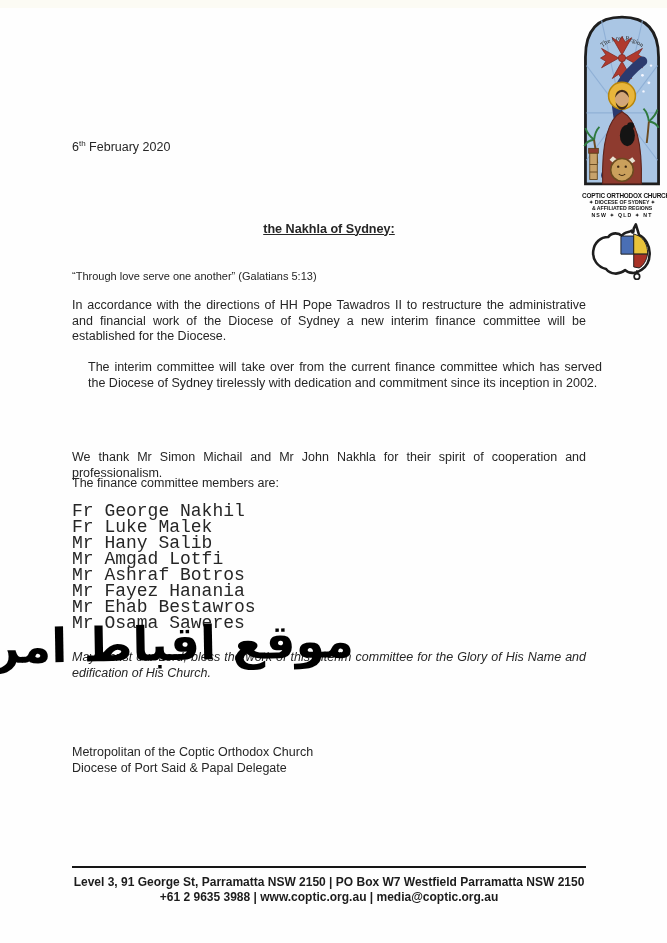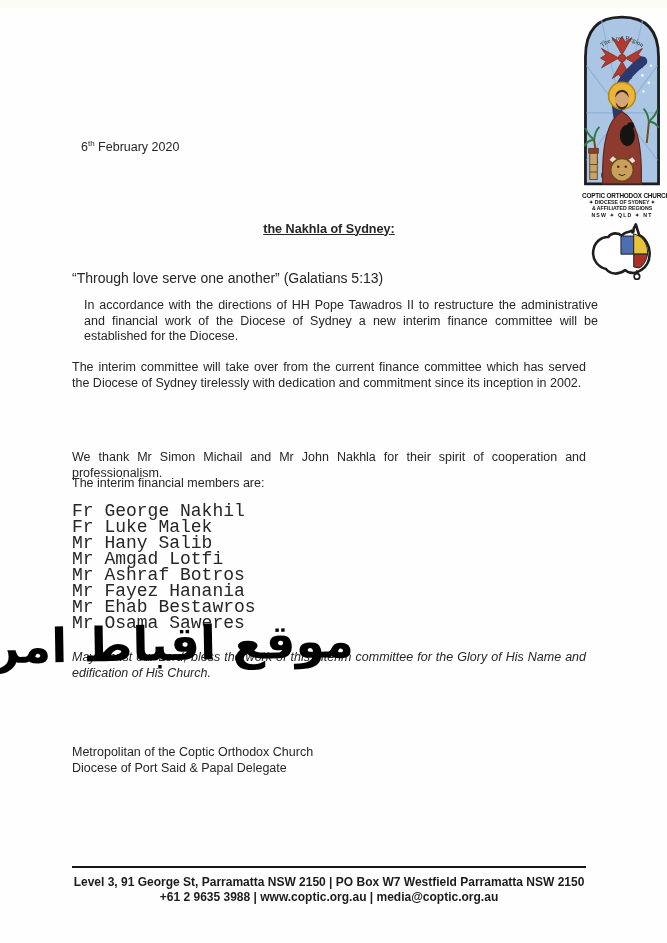--- a/index.html
+++ b/index.html
@@ -2,33 +2,33 @@
 <html><head>
 <meta charset="utf-8">
 <style>
   html,body{margin:0;padding:0;}
   body{background:#ffffff;}
   .page{
     position:relative;width:667px;height:943px;background:#fefefe;
     font-family:"Liberation Sans", sans-serif;color:#262626;overflow:hidden;
   }
   .topstrip{position:absolute;left:0;top:0;width:667px;height:8px;background:#fcfbf4;}
-  .date{position:absolute;left:81px;top:139px;font-size:12.5px;}
+  .date{position:absolute;left:72px;top:139px;font-size:12.5px;}
   .date sup{font-size:8px;}
   .title{
     position:absolute;left:72px;top:204px;width:514px;text-align:center;
     font-weight:bold;font-size:12.6px;line-height:16.5px;
   }
   .title span{text-decoration:underline;}
-  .quote{position:absolute;left:72px;top:270px;font-size:14px;}
+  .quote{position:absolute;left:72px;top:270px;font-size:11px;}
   .para{
     position:absolute;left:72px;width:514px;font-size:12.5px;line-height:15.6px;
     text-align:justify;
   }
-  .p0{top:298px;margin-left:12px;} .p1{top:360px;} .p2{top:422px;margin-top:28px;}
+  .p0{top:298px;} .p1{top:360px;margin-left:16px;} .p2{top:422px;margin-top:28px;}
   .members-intro{position:absolute;left:72px;top:476px;font-size:12.5px;}
   .members{position:absolute;left:72px;top:503px;font-size:18px;line-height:16px;font-family:Liberation Mono, monospace;}
   .blessing{top:650px;font-style:italic;}
   .watermark{
     position:absolute;left:-4px;top:598px;width:358px;height:96px;
     font-family:"DejaVu Sans", sans-serif;font-weight:bold;font-size:47px;
     color:#000;text-align:center;direction:rtl;line-height:92px;
     transform:rotate(-1deg);white-space:nowrap;
   }
   .signature{position:absolute;left:72px;top:744px;font-size:12.5px;line-height:16px;}
@@ -140,21 +140,21 @@
     <br>
     <span>the Nakhla of Sydney:</span>
   </div>
 
   <div class="quote">“Through love serve one another” (Galatians 5:13)</div>
 
   <div class="para p0">In accordance with the directions of HH Pope Tawadros II to restructure the administrative and financial work of the Diocese of Sydney a new interim finance committee will be established for the Diocese.</div>
   <div class="para p1">The interim committee will take over from the current finance committee which has served the Diocese of Sydney tirelessly with dedication and commitment since its inception in 2002.</div>
   <div class="para p2">We thank Mr Simon Michail and Mr John Nakhla for their spirit of cooperation and professionalism.</div>
 
-  <div class="members-intro">The interim financial members are:</div>
+  <div class="members-intro">The finance committee members are:</div>
   <div class="members">
     <div>Fr George Nakhil</div>
     <div>Fr Luke Malek</div>
     <div>Mr Hany Salib</div>
     <div>Mr Amgad Lotfi</div>
     <div>Mr Ashraf Botros</div>
     <div>Mr Fayez Hanania</div>
     <div>Mr Ehab Bestawros</div>
     <div>Mr Osama Saweres</div>
   </div>

